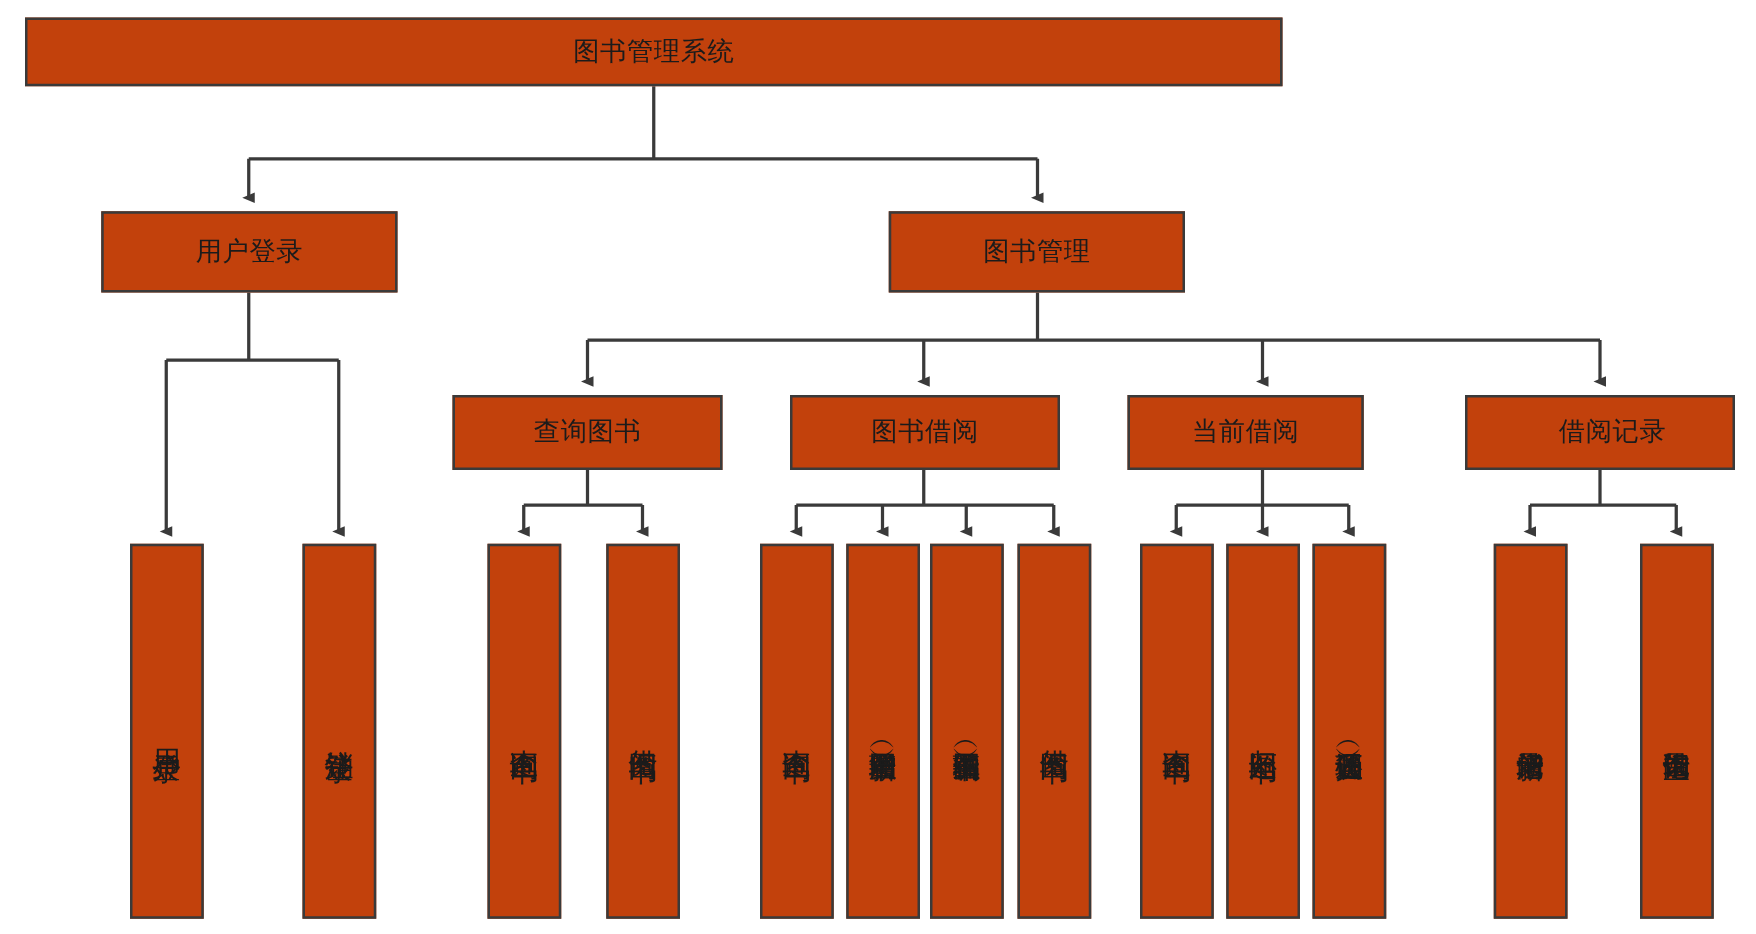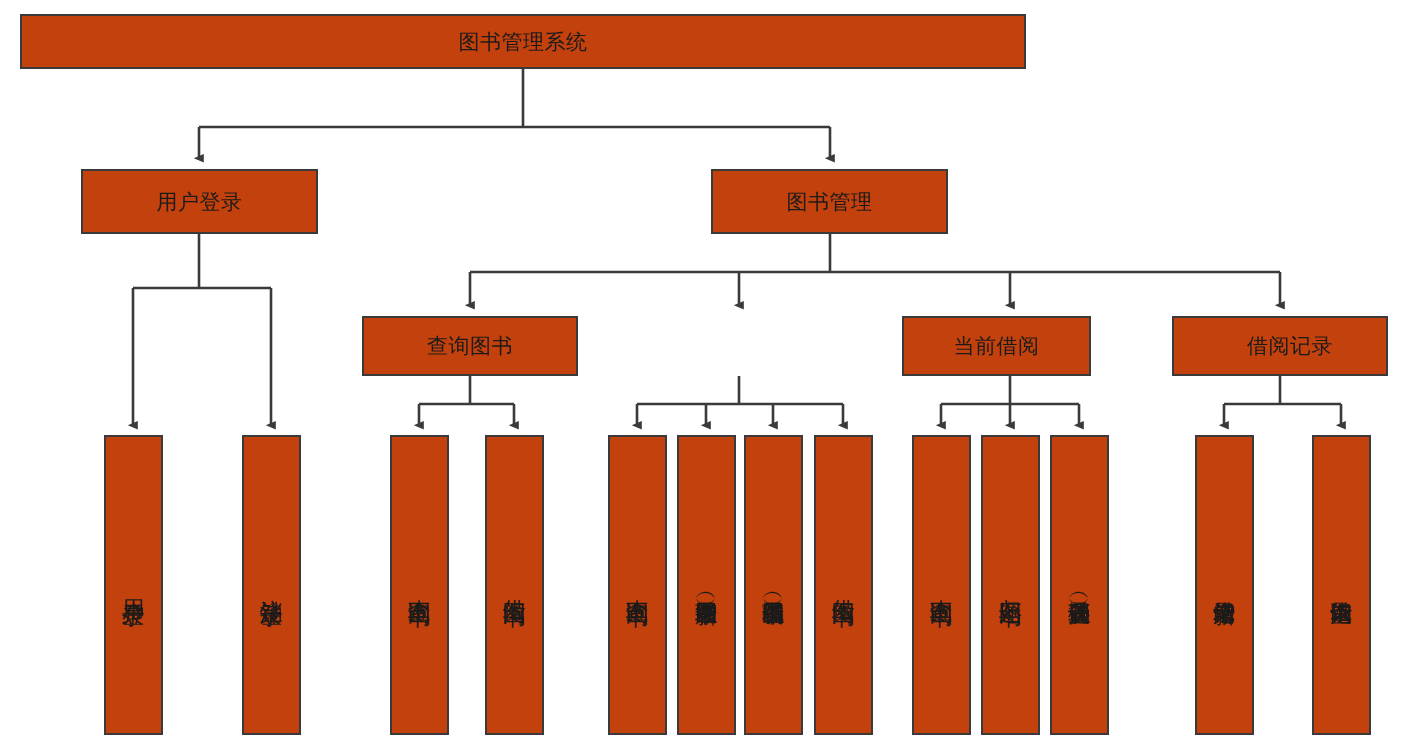--- a/index.html
+++ b/index.html
@@ -130,20 +130,23 @@
   </div>
 
   <div class="node h" style="left:711px; top:169px; width:237px; height:65px;">
     <span class="lbl">图书管理</span>
   </div>
 
   <div class="node h" style="left:362px; top:316px; width:216px; height:60px;">
     <span class="lbl">查询图书</span>
   </div>
 
+  <div class="node h" style="left:632px; top:316px; width:216px; height:60px;">
+    <span class="lbl">图书借阅</span>
+  </div>
 
   <div class="node h" style="left:902px; top:316px; width:189px; height:60px;">
     <span class="lbl">当前借阅</span>
   </div>
 
   <div class="node h" style="left:1172px; top:316px; width:216px; height:60px;padding-left:20px;">
     <span class="lbl">借阅记录</span>
   </div>
 
   <div class="node v" style="left:104px; top:435px; width:59px; height:300px;">

